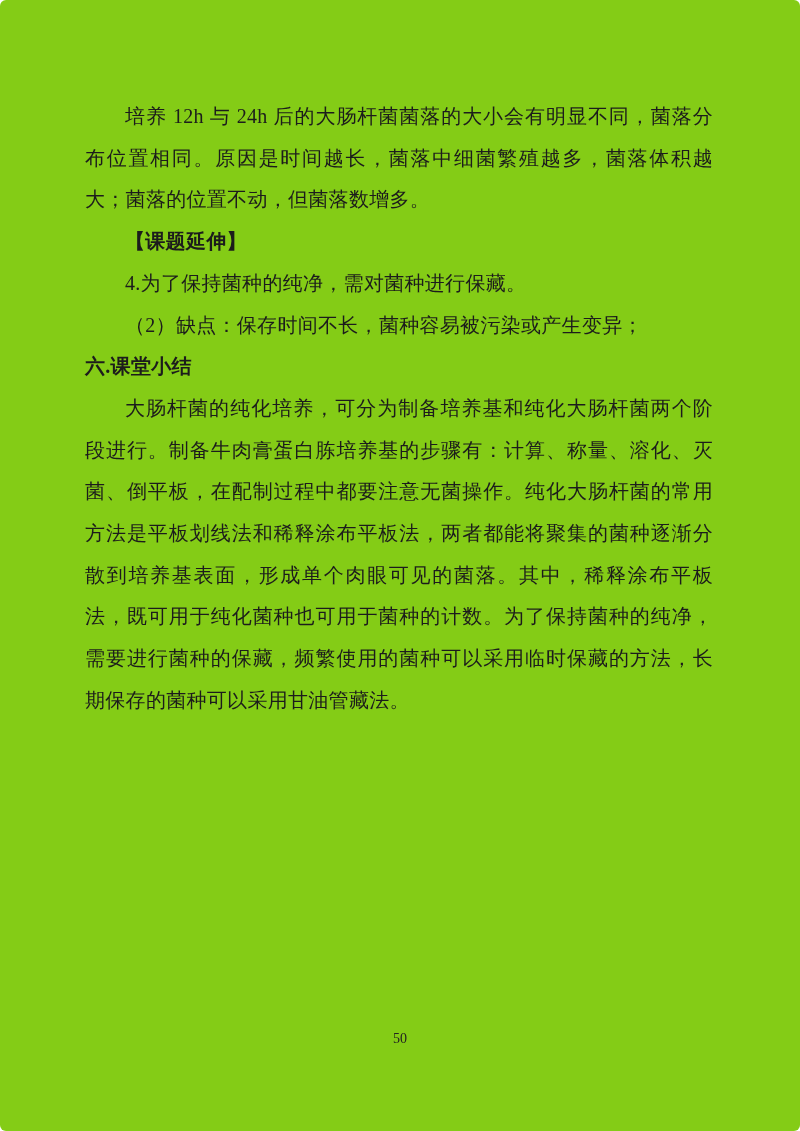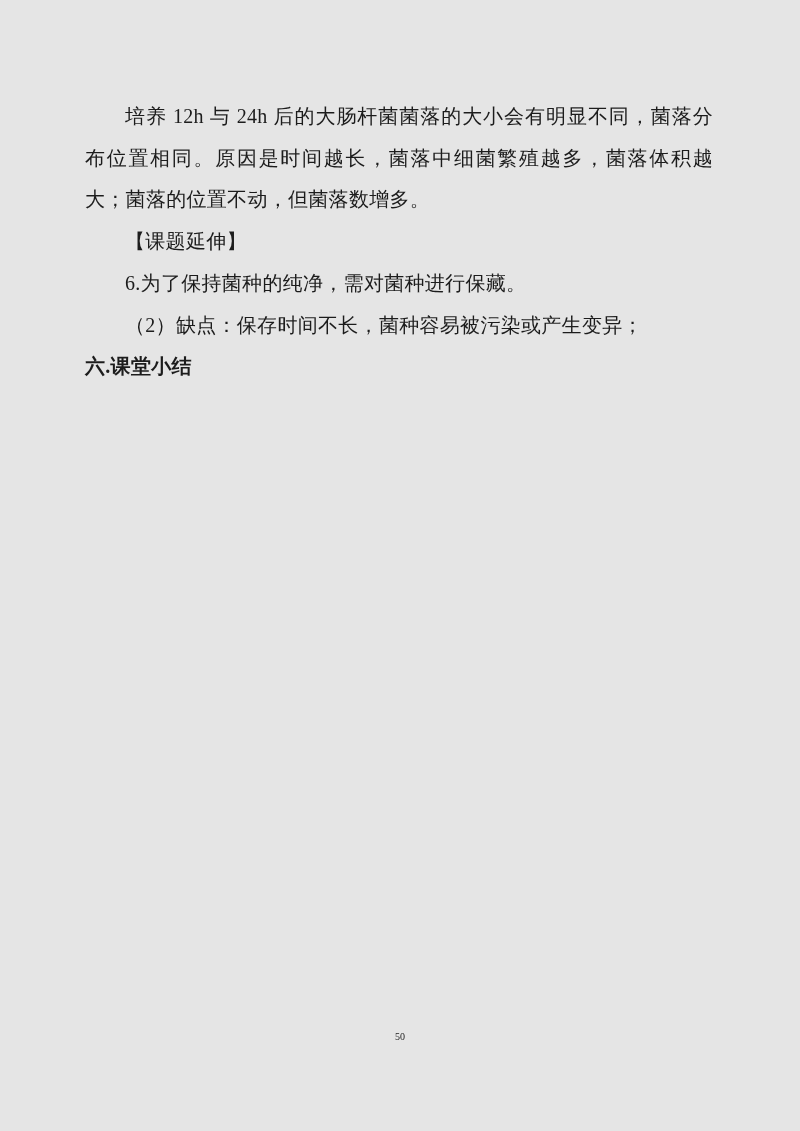--- a/index.html
+++ b/index.html
@@ -4,65 +4,67 @@
 <style>
   html, body {
     margin: 0;
     padding: 0;
     background: #ffffff;
   }
   .page {
     position: relative;
     width: 800px;
     height: 1131px;
-    background: #e5e5e5;
+    background: #84cc16;
     color: #1c1c1c;
     font-family: "Liberation Serif", serif;
     overflow: hidden;
+    border-radius: 6px;
   }
   .content {
     position: absolute;
     left: 85px;
     top: 96px;
     width: 628px;
     font-size: 20px;
     line-height: 41.7px;
     text-align: justify;
     letter-spacing: 0.3px;
   }
   .content p {
     margin: 0;
     padding: 0;
   }
   .indent {
     text-indent: 2em;
   }
   .bold-heading {
     text-indent: 2em;
-    font-weight: 400;
+    font-weight: 700;
   }
   .section-heading {
     text-indent: 0;
     font-weight: 700;
   }
   .page-number {
     position: absolute;
     top: 1031px;
     left: 0;
     width: 100%;
     text-align: center;
-    font-size: 10px;
+    font-size: 14px;
     color: #222222;
   }
 </style>
 </head>
 <body>
 
 <div class="page">
   <div class="content">
     <p class="indent">培养 12h 与 24h 后的大肠杆菌菌落的大小会有明显不同，菌落分布位置相同。原因是时间越长，菌落中细菌繁殖越多，菌落体积越大；菌落的位置不动，但菌落数增多。</p>
     <p class="bold-heading">【课题延伸】</p>
-    <p class="indent">6.为了保持菌种的纯净，需对菌种进行保藏。</p>
+    <p class="indent">4.为了保持菌种的纯净，需对菌种进行保藏。</p>
     <p class="indent">（2）缺点：保存时间不长，菌种容易被污染或产生变异；</p>
     <p class="section-heading">六.课堂小结</p>
+    <p class="indent">大肠杆菌的纯化培养，可分为制备培养基和纯化大肠杆菌两个阶段进行。制备牛肉膏蛋白胨培养基的步骤有：计算、称量、溶化、灭菌、倒平板，在配制过程中都要注意无菌操作。纯化大肠杆菌的常用方法是平板划线法和稀释涂布平板法，两者都能将聚集的菌种逐渐分散到培养基表面，形成单个肉眼可见的菌落。其中，稀释涂布平板法，既可用于纯化菌种也可用于菌种的计数。为了保持菌种的纯净，需要进行菌种的保藏，频繁使用的菌种可以采用临时保藏的方法，长期保存的菌种可以采用甘油管藏法。</p>
   </div>
   <div class="page-number">50</div>
 </div>
 
 </body></html>

